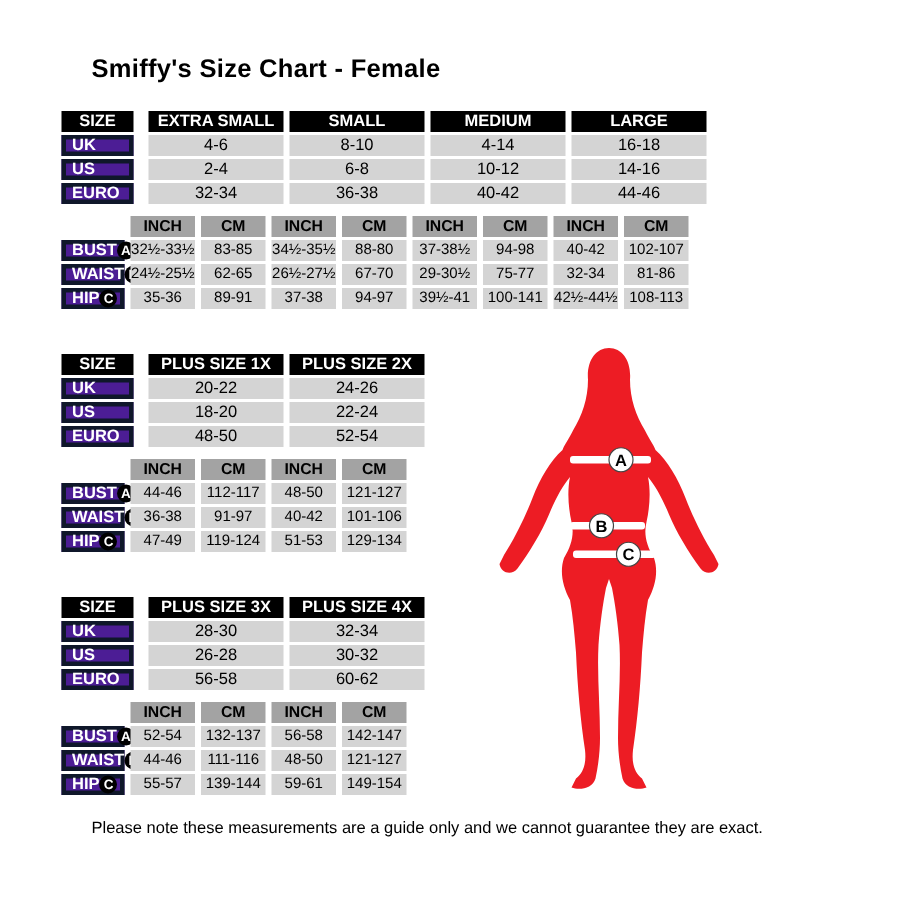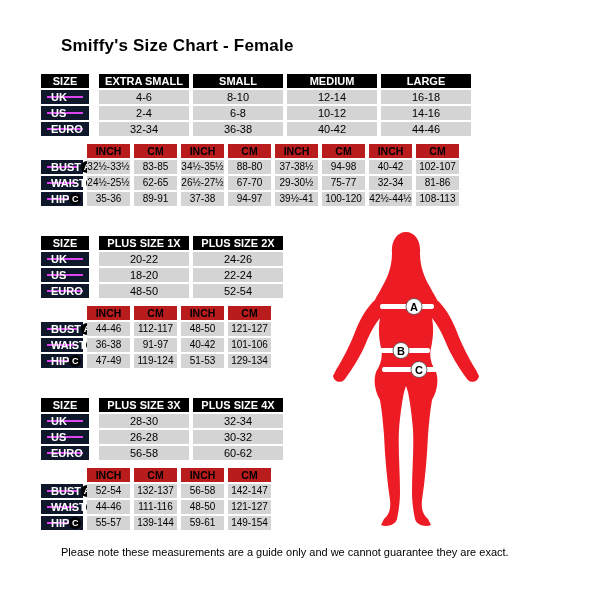--- a/index.html
+++ b/index.html
@@ -23,25 +23,25 @@
   .cell{
     box-sizing:border-box;display:flex;align-items:center;justify-content:center;
     font-size:11px;line-height:1;white-space:nowrap;
   }
   .label-48{width:48px;margin-right:6px;}
   .label-54{width:42px;}
   .w90{width:90px;}
   .w43{width:43px;}
   .head-cell{background:#000;color:#fff;font-weight:bold;}
   .red-cell{
-    background:#d946ef;border:6px solid #0f172a;color:#fff;font-weight:bold;
+    background:#4c1d95;border:3px solid #0f172a;color:#fff;font-weight:bold;
     justify-content:flex-start;padding:0 3px 0 4px;
   }
   .val-cell{background:#d4d4d4;}
-  .unit-cell{background:#b91c1c;font-weight:bold;font-size:10.5px;}
+  .unit-cell{background:#a3a3a3;font-weight:bold;font-size:10.5px;}
   .mval-cell{background:#d4d4d4;font-size:10px;}
   .ghost{background:transparent;}
   .badge{
     width:12px;height:12px;border-radius:50%;background:#000;color:#fff;
     font-size:9px;font-weight:bold;display:flex;align-items:center;justify-content:center;
     margin-left:auto;flex:0 0 12px;
   }
   .figure-wrap{position:absolute;left:332px;top:232px;width:148px;height:296px;}
 </style>
 </head>
@@ -54,21 +54,21 @@
       <div class="cell head-cell label-48">SIZE</div>
       <div class="cell head-cell w90">EXTRA SMALL</div>
       <div class="cell head-cell w90">SMALL</div>
       <div class="cell head-cell w90">MEDIUM</div>
       <div class="cell head-cell w90">LARGE</div>
     </div>
     <div class="t-row">
       <div class="cell red-cell label-48">UK</div>
       <div class="cell val-cell w90">4-6</div>
       <div class="cell val-cell w90">8-10</div>
-      <div class="cell val-cell w90">12-14</div>
+      <div class="cell val-cell w90">4-14</div>
       <div class="cell val-cell w90">16-18</div>
     </div>
     <div class="t-row">
       <div class="cell red-cell label-48">US</div>
       <div class="cell val-cell w90">2-4</div>
       <div class="cell val-cell w90">6-8</div>
       <div class="cell val-cell w90">10-12</div>
       <div class="cell val-cell w90">14-16</div>
     </div>
     <div class="t-row">
@@ -112,21 +112,21 @@
       <div class="cell mval-cell w43">32-34</div>
       <div class="cell mval-cell w43">81-86</div>
     </div>
     <div class="t-row">
       <div class="cell red-cell label-54">HIP<span class="badge">C</span></div>
       <div class="cell mval-cell w43">35-36</div>
       <div class="cell mval-cell w43">89-91</div>
       <div class="cell mval-cell w43">37-38</div>
       <div class="cell mval-cell w43">94-97</div>
       <div class="cell mval-cell w43">39½-41</div>
-      <div class="cell mval-cell w43">100-120</div>
+      <div class="cell mval-cell w43">100-141</div>
       <div class="cell mval-cell w43">42½-44½</div>
       <div class="cell mval-cell w43">108-113</div>
     </div>
   </div>
 <div class="chart-table t2">
     <div class="t-row">
       <div class="cell head-cell label-48">SIZE</div>
       <div class="cell head-cell w90">PLUS SIZE 1X</div>
       <div class="cell head-cell w90">PLUS SIZE 2X</div>
     </div>

